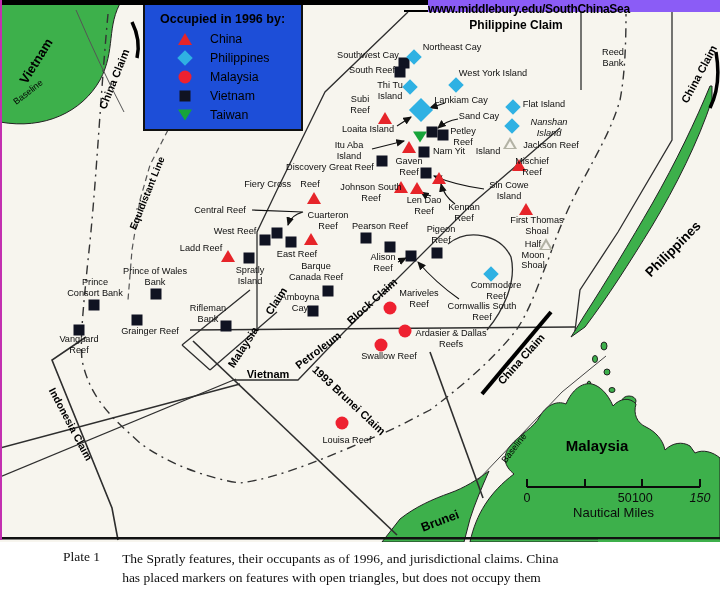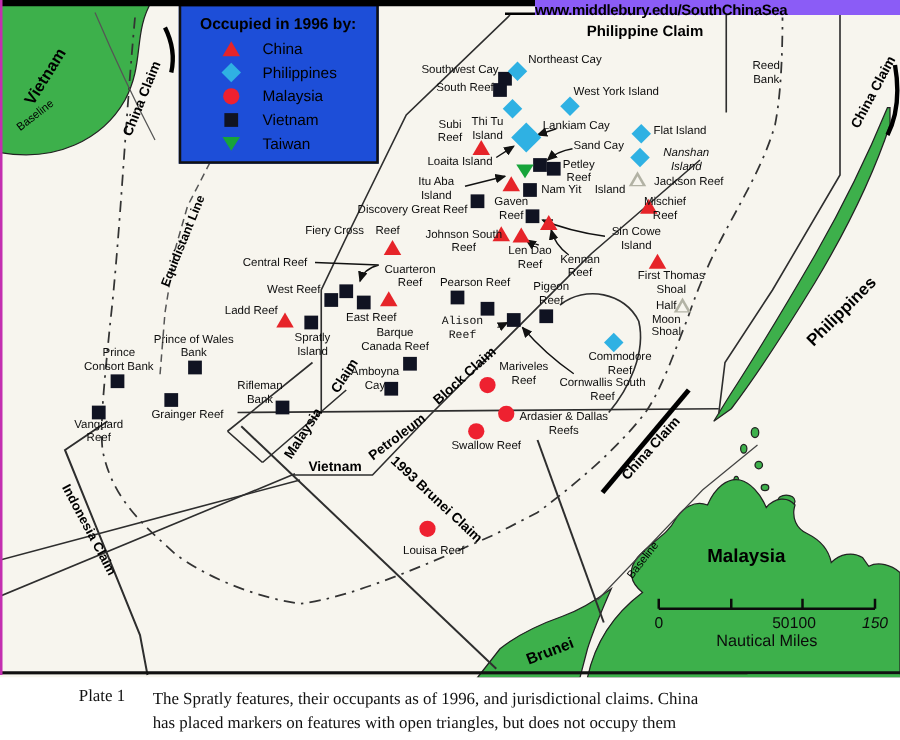--- a/index.html
+++ b/index.html
@@ -123,21 +123,21 @@
         </div>
         <div class="mk mk-square" style="left: 400px; top: 72px; transform: translate(-50%, -50%);"></div>
         <div class="feat-label" style="left: 372px; top: 65px;">
           <div>South Reef</div>
         </div>
         <div class="mk mk-diamond" style="left: 456px; top: 85px; transform: translate(-50%, -50%) rotate(45deg);"></div>
         <div class="feat-label" style="left: 493px; top: 68px;">
           <div>West York Island</div>
         </div>
         <div class="mk mk-diamond" style="left: 410px; top: 87px; transform: translate(-50%, -50%) rotate(45deg);"></div>
-        <div class="feat-label" style="left: 390px; top: 80px; margin-top: 12px;">
+        <div class="feat-label" style="left: 390px; top: 80px;">
           <div>Thi Tu</div>
           <div>Island</div>
         </div>
         <div class="mk mk-tri-up" style="left: 385px; top: 118px; transform: translate(-50%, -50%);"></div>
         <div class="feat-label" style="left: 360px; top: 94px;">
           <div>Subi</div>
           <div>Reef</div>
         </div>
         <div class="mk mk-diamond" style="left: 421px; top: 110px; transform: translate(-50%, -50%) scale(1.55) rotate(45deg);"></div>
         <div class="feat-label" style="left: 461px; top: 95px;">
@@ -244,21 +244,21 @@
         <div class="mk mk-square" style="left: 249px; top: 258px; transform: translate(-50%, -50%);"></div>
         <div class="feat-label" style="left: 250px; top: 265px;">
           <div>Spratly</div>
           <div>Island</div>
         </div>
         <div class="mk mk-square" style="left: 366px; top: 238px; transform: translate(-50%, -50%);"></div>
         <div class="feat-label" style="left: 380px; top: 221px;">
           <div>Pearson Reef</div>
         </div>
         <div class="mk mk-square" style="left: 390px; top: 247px; transform: translate(-50%, -50%);"></div>
-        <div class="feat-label" style="left: 370px; top: 252px; font-family: Liberation Mono, monospace;">
+        <div class="feat-label" style="left: 383px; top: 252px;">
           <div>Alison</div>
           <div>Reef</div>
         </div>
         <div class="mk mk-square" style="left: 411px; top: 256px; transform: translate(-50%, -50%);"></div>
         <div class="feat-label" style="left: 482px; top: 301px;">
           <div>Cornwallis South</div>
           <div>Reef</div>
         </div>
         <div class="mk mk-square" style="left: 437px; top: 253px; transform: translate(-50%, -50%);"></div>
         <div class="feat-label" style="left: 441px; top: 224px;">

